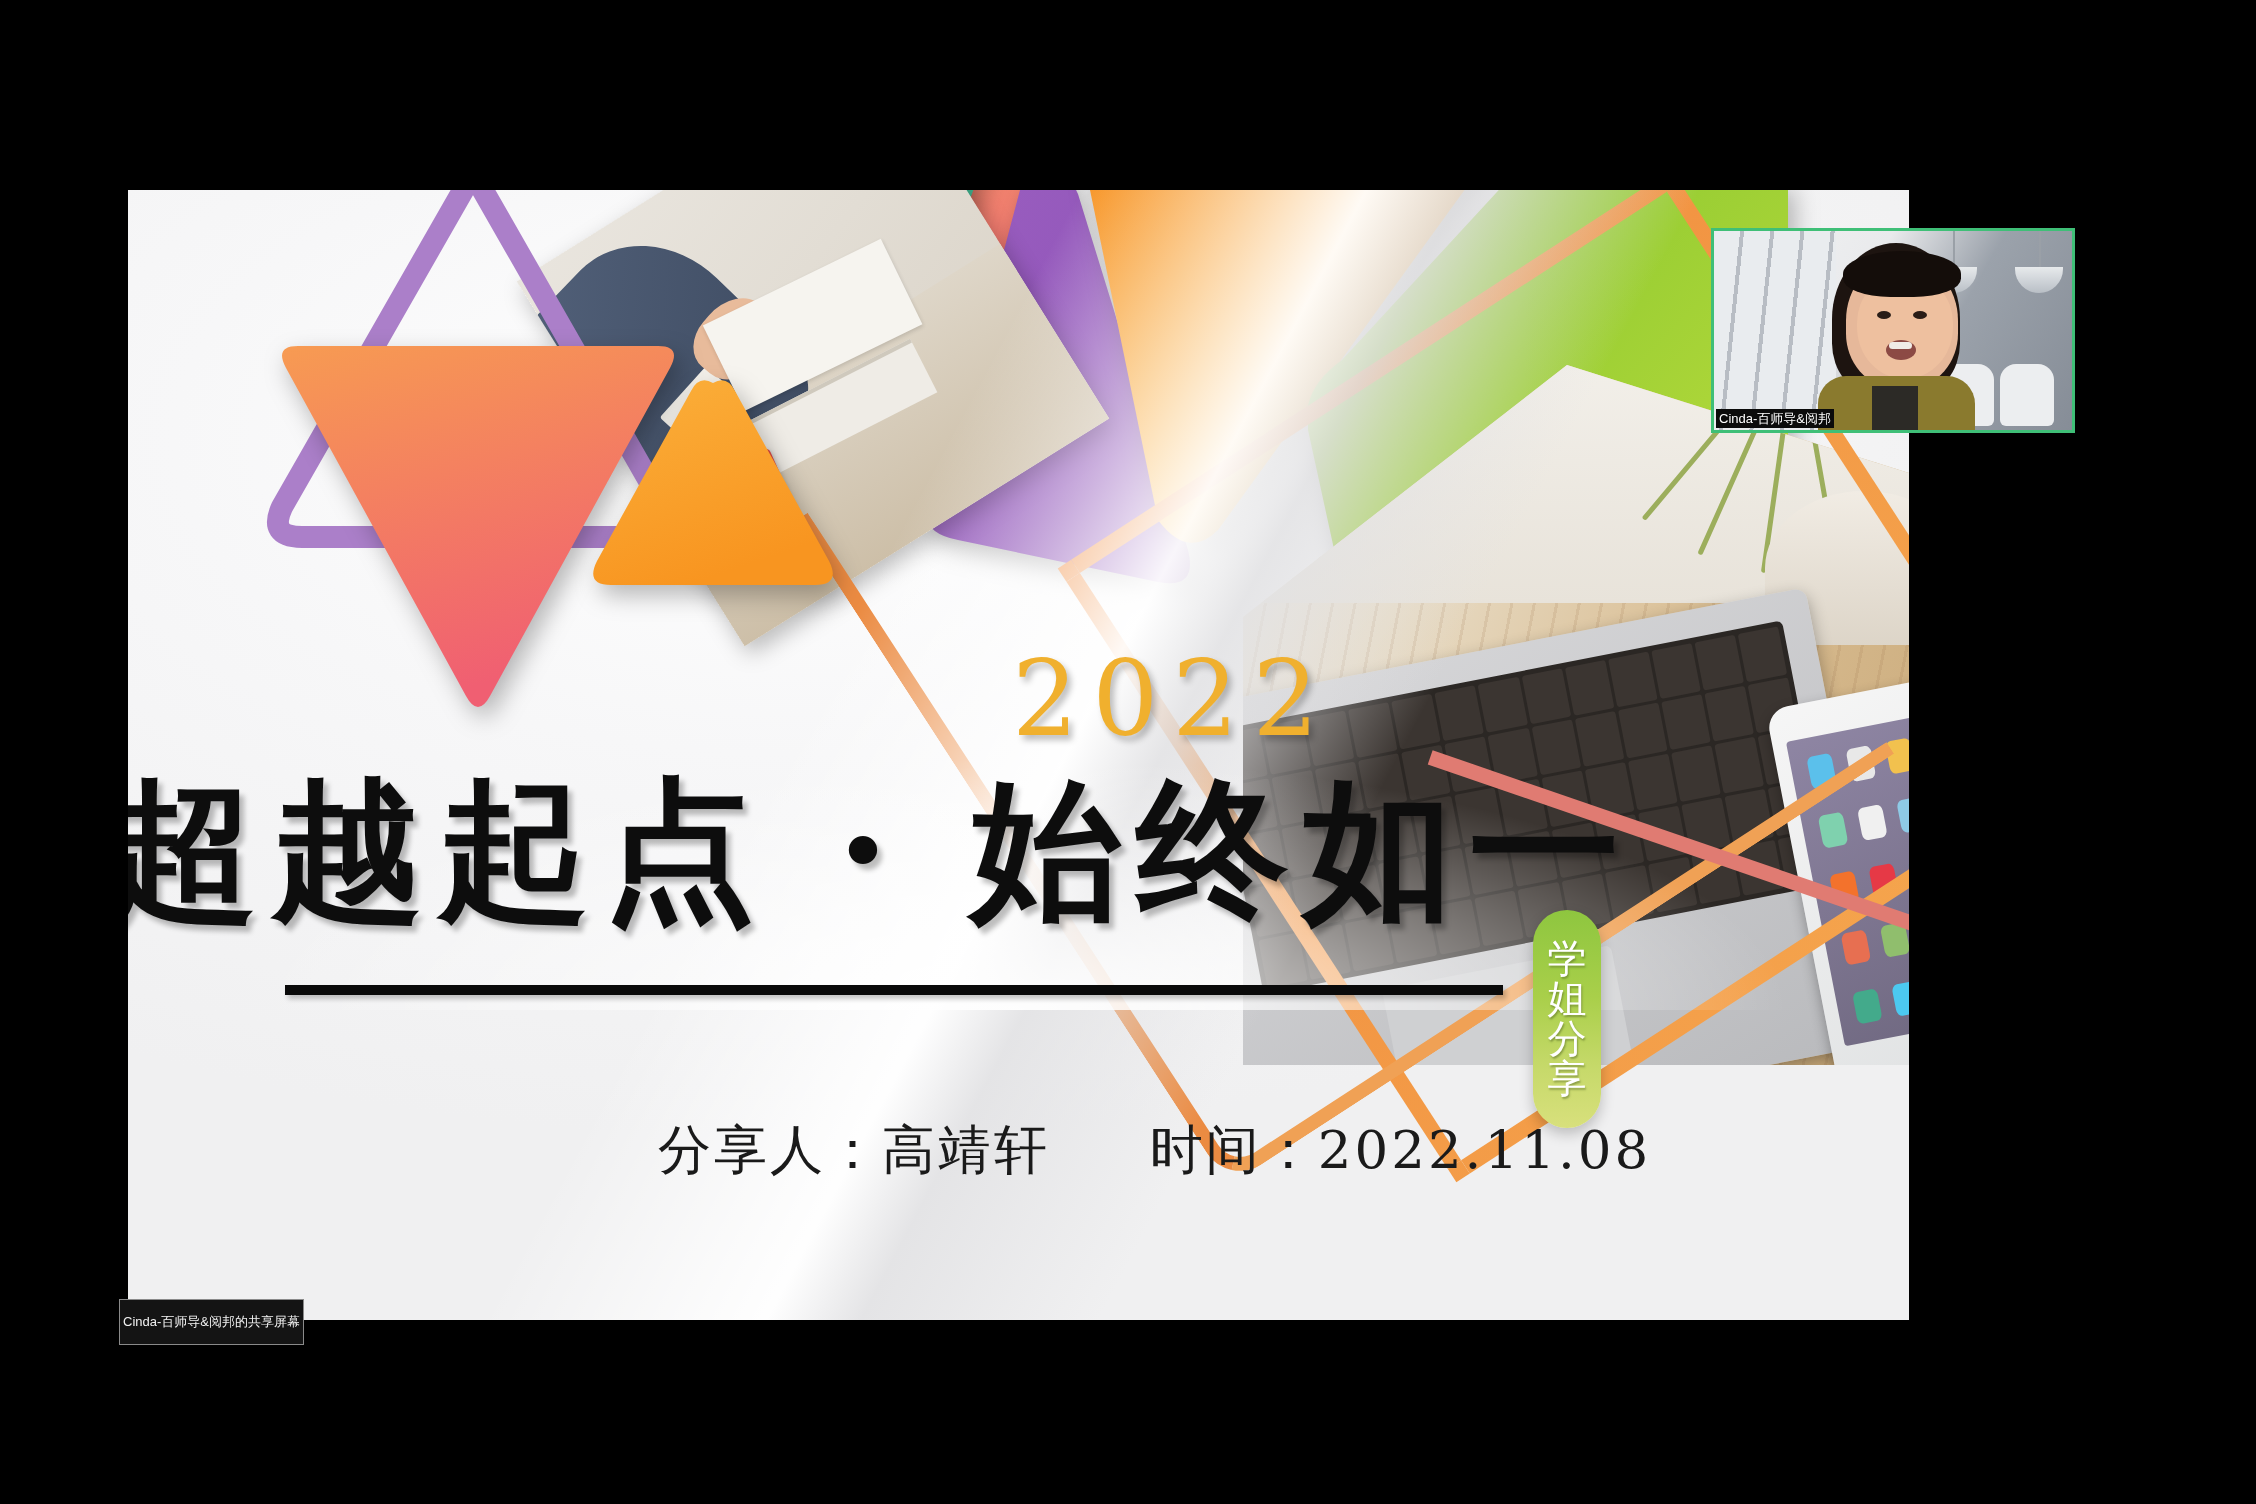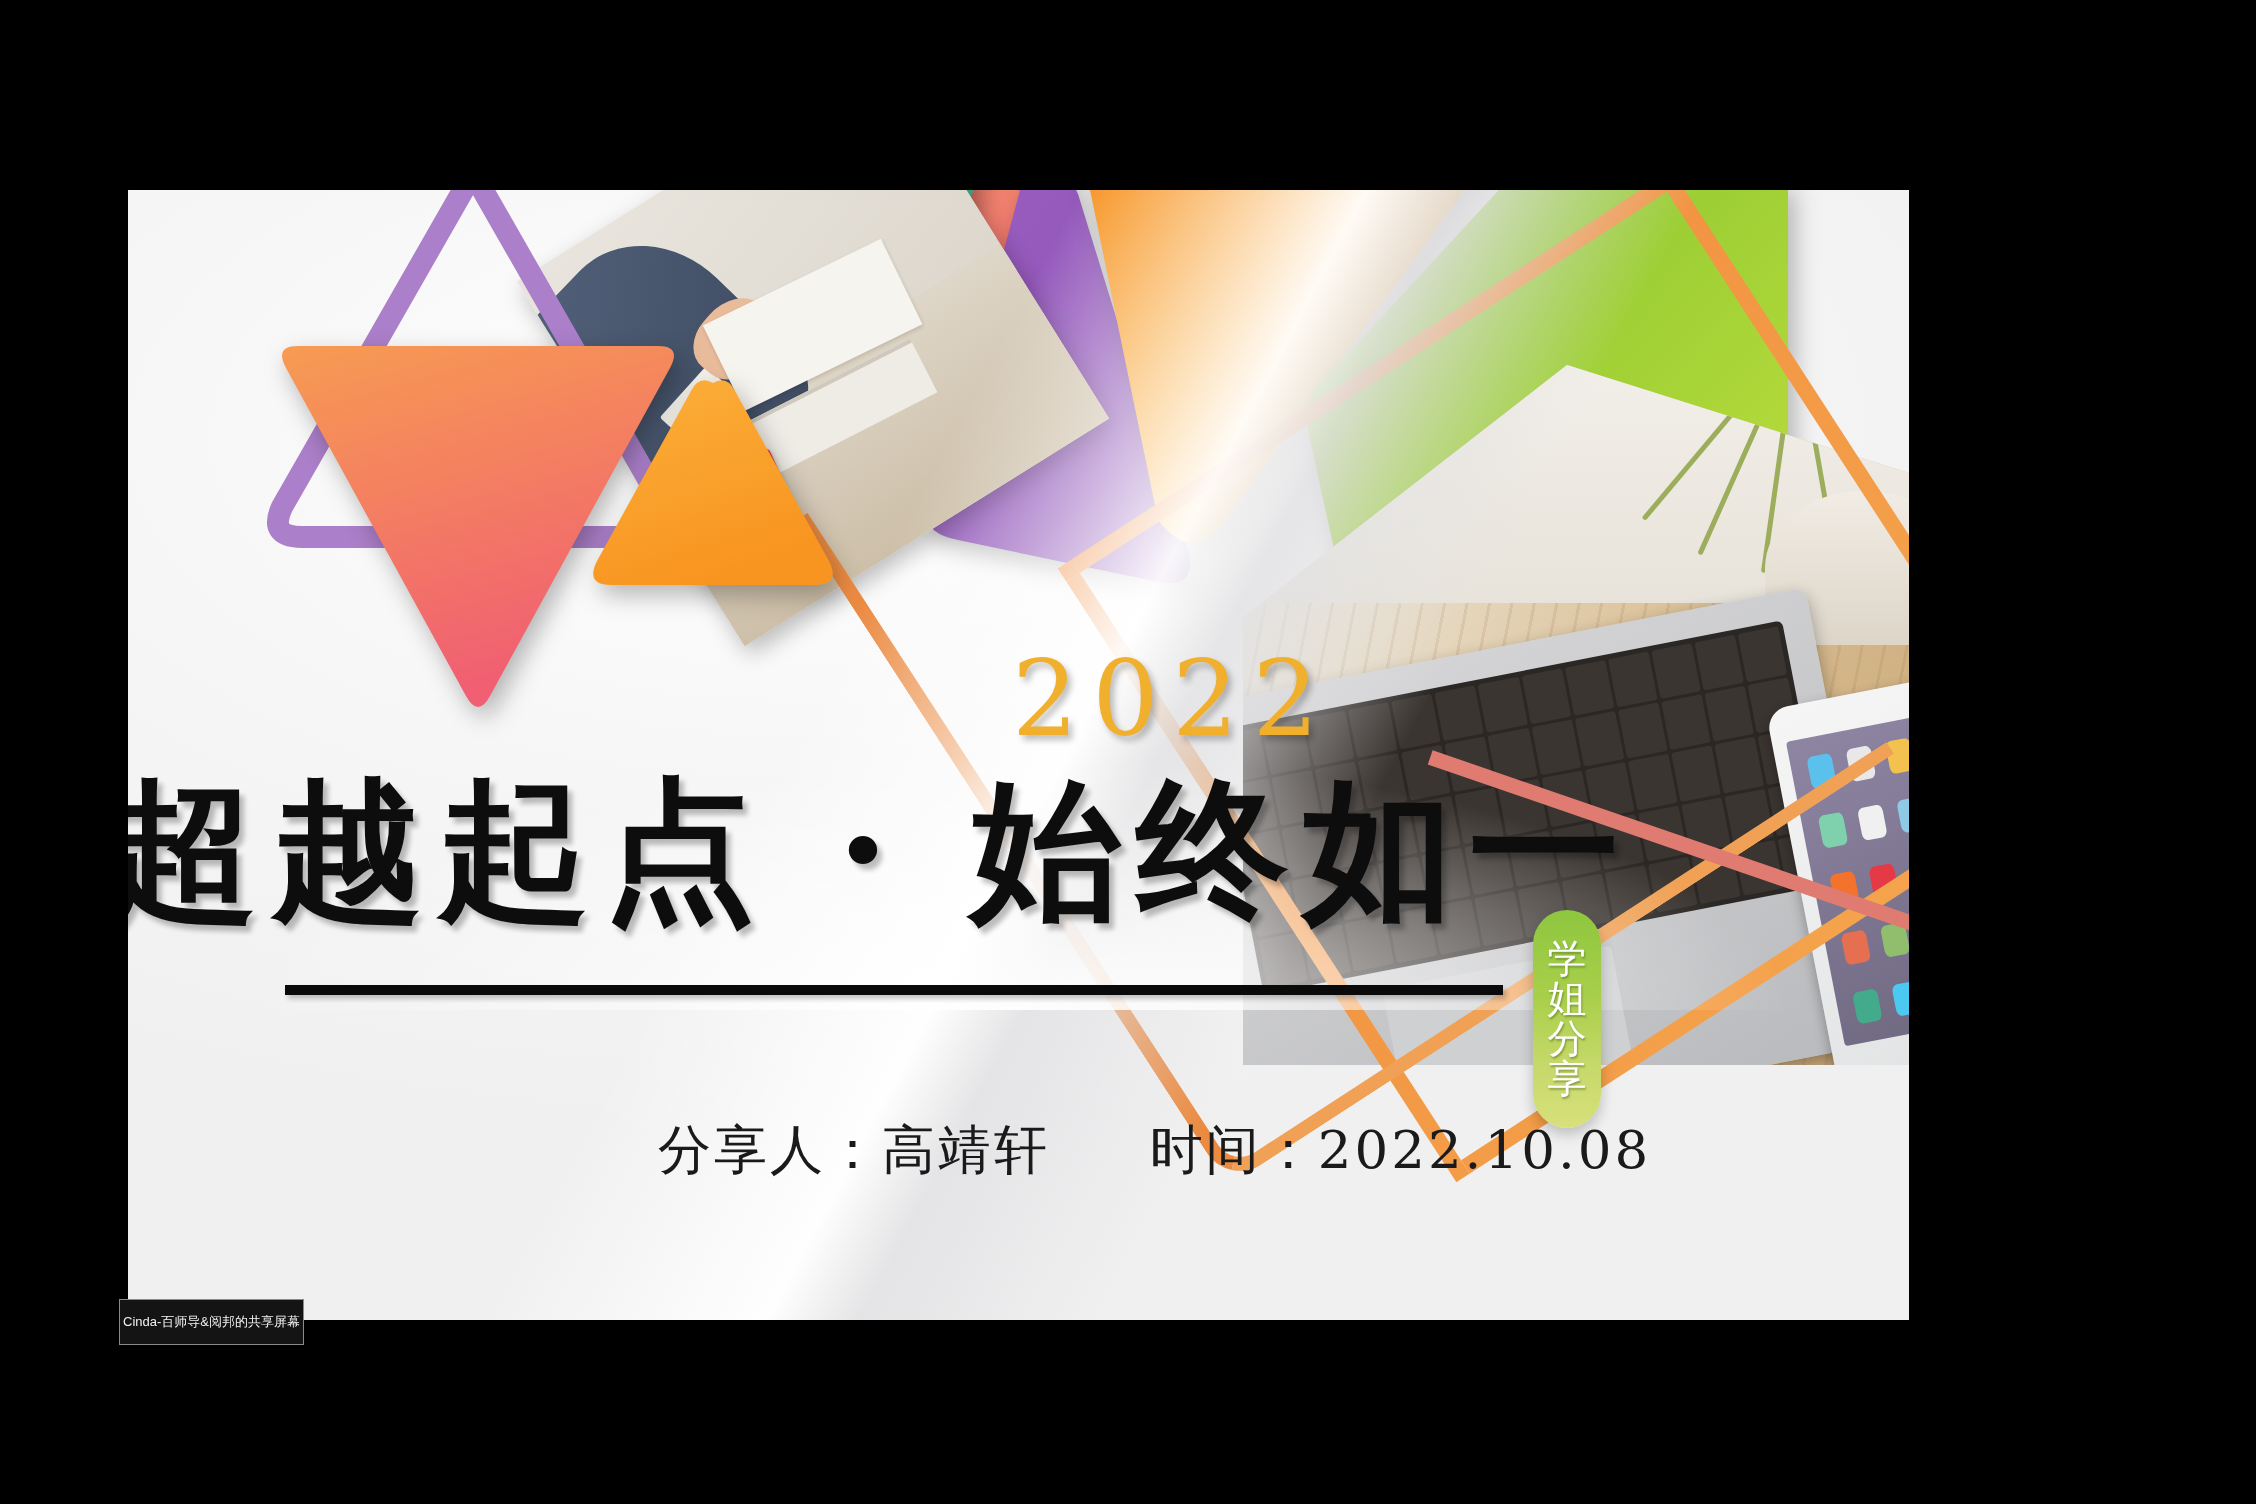--- a/index.html
+++ b/index.html
@@ -380,27 +380,45 @@
       <div class="sweep2"></div>
     </div>
 
     <div id="year">2022</div>
     <div id="maintitle">超越起点 · 始终如一</div>
     <div id="rule"></div>
 
     <div id="byline">
       <span>分享人：高靖轩</span>
       <span class="gap"></span>
-      <span>时间：2022.10.08</span>
+      <span>时间：2022.11.08</span>
     </div>
 
     <div id="badge">
       <span>学</span>
       <span>姐</span>
       <span>分</span>
       <span>享</span>
     </div>
   </div>
 
+  <div id="webcam">
+    <div class="wc-wall"></div>
+    <div class="wc-win"></div>
+    <div class="wc-lamp" style="left:60%;top:18%"></div>
+    <div class="wc-lamp" style="left:84%;top:18%"></div>
+    <div class="wc-chair" style="left:63%"></div>
+    <div class="wc-chair" style="left:80%"></div>
+    <div class="wc-hair"></div>
+    <div class="wc-head"></div>
+    <div class="wc-face"></div>
+    <div class="wc-hairf"></div>
+    <div class="wc-eye" style="left:45.5%;top:40%"></div>
+    <div class="wc-eye" style="left:55.5%;top:40%"></div>
+    <div class="wc-mouth"></div>
+    <div class="wc-body"></div>
+    <div class="wc-scarf"></div>
+    <div class="label">Cinda-百师导&amp;阅邦</div>
+  </div>
 
   <div id="sharelabel">Cinda-百师导&amp;阅邦的共享屏幕</div>
 
 </div>
 
 </body></html>

